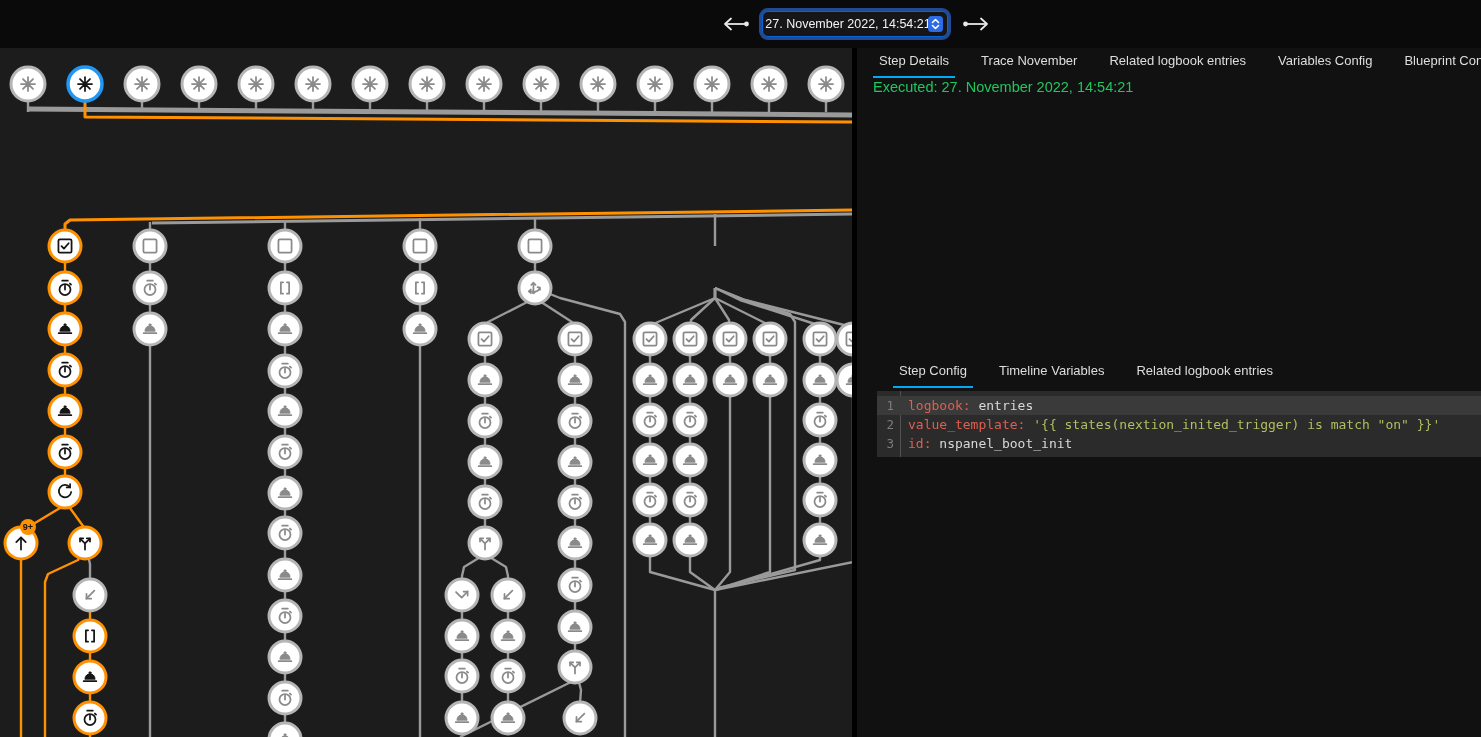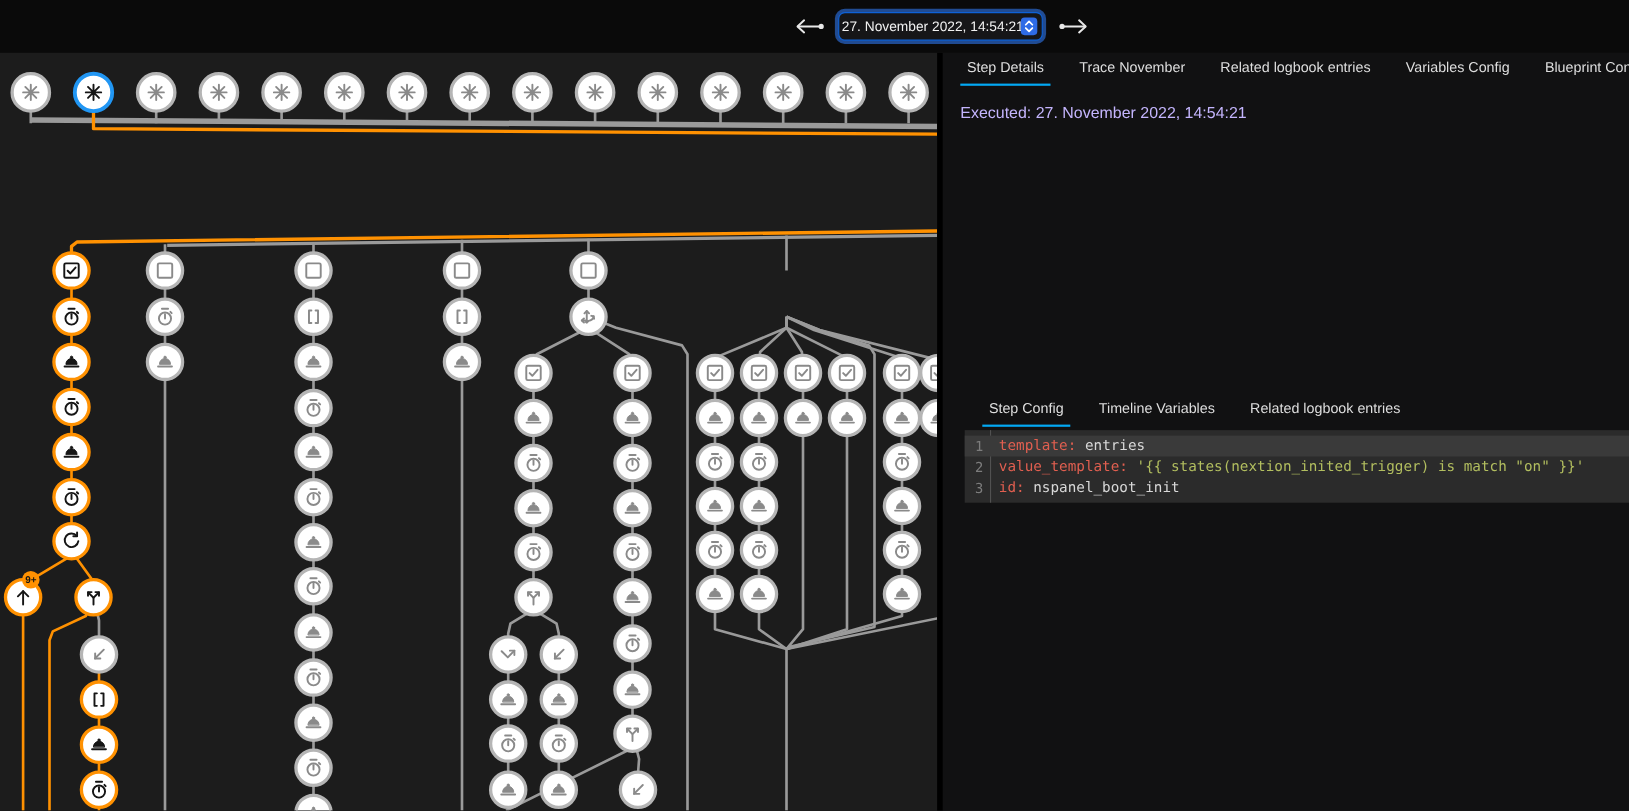--- a/index.html
+++ b/index.html
@@ -22,21 +22,21 @@
   .graph{position:absolute;left:0;top:48px;width:852px;height:689px;background:#1c1c1c;overflow:hidden;}
   .graph svg{display:block;}
 
   
   .panel{position:absolute;left:852px;top:48px;width:629px;height:689px;background:#111112;
       border-left:5px solid #000;box-sizing:border-box;color:#e4e4e4;}
   .tabbar{display:flex;align-items:flex-end;height:30px;padding-left:16px;}
   .tab{font-size:13px;color:#dedede;padding:0 6px 8px 6px;margin-right:20px;cursor:pointer;
       border-bottom:2px solid transparent;white-space:nowrap;}
   .tab.active{border-bottom-color:var(--accent,#03a9f4);margin-top:28px;}
-  .executed{margin:17px 0 0 16px;font-size:14.5px;color:#c4b5fd;}
+  .executed{margin:1px 0 0 16px;font-size:14.5px;color:#22c55e;}
   .panel-lower{position:absolute;left:0;top:310px;right:0;bottom:0;padding-left:20px;}
 
   
   .code-area{position:relative;margin-top:3px;background:#2b2b2b;padding:5px 0 4px 0;
       font-family:"DejaVu Sans Mono","Liberation Mono",monospace;font-size:13px;line-height:19px;cursor:text;}
   .gutter-border{position:absolute;left:23px;top:0;bottom:0;width:1px;background:#515151;}
   .code-line{display:flex;position:relative;}
   .code-line.active{background:#3a3a3a;}
   .gutter-num{width:17px;text-align:right;padding-right:6px;color:#7d7d7d;flex:none;font-size:12.5px;
       user-select:none;}
@@ -965,21 +965,21 @@
   <div class="panel-lower">
     <div class="tabbar" id="tabs-lower">
         <span class="tab active">Step Config</span>
         <span class="tab">Timeline Variables</span>
         <span class="tab">Related logbook entries</span>
       </div>
     <div class="code-area" id="code-area">
       <div class="gutter-border"></div>
     <div class="code-line active">
           <span class="gutter-num">1</span>
-          <span class="code-text"><span class="tok-k">template:</span><span class="tok-p"> entries</span></span>
+          <span class="code-text"><span class="tok-k">logbook:</span><span class="tok-p"> entries</span></span>
         </div>
         <div class="code-line">
           <span class="gutter-num">2</span>
           <span class="code-text"><span class="tok-k">value_template:</span><span class="tok-p"> </span><span class="tok-s">'{{ states(nextion_inited_trigger) is match "on" }}'</span></span>
         </div>
         <div class="code-line">
           <span class="gutter-num">3</span>
           <span class="code-text"><span class="tok-k">id:</span><span class="tok-p"> nspanel_boot_init</span></span>
         </div>
       </div>

